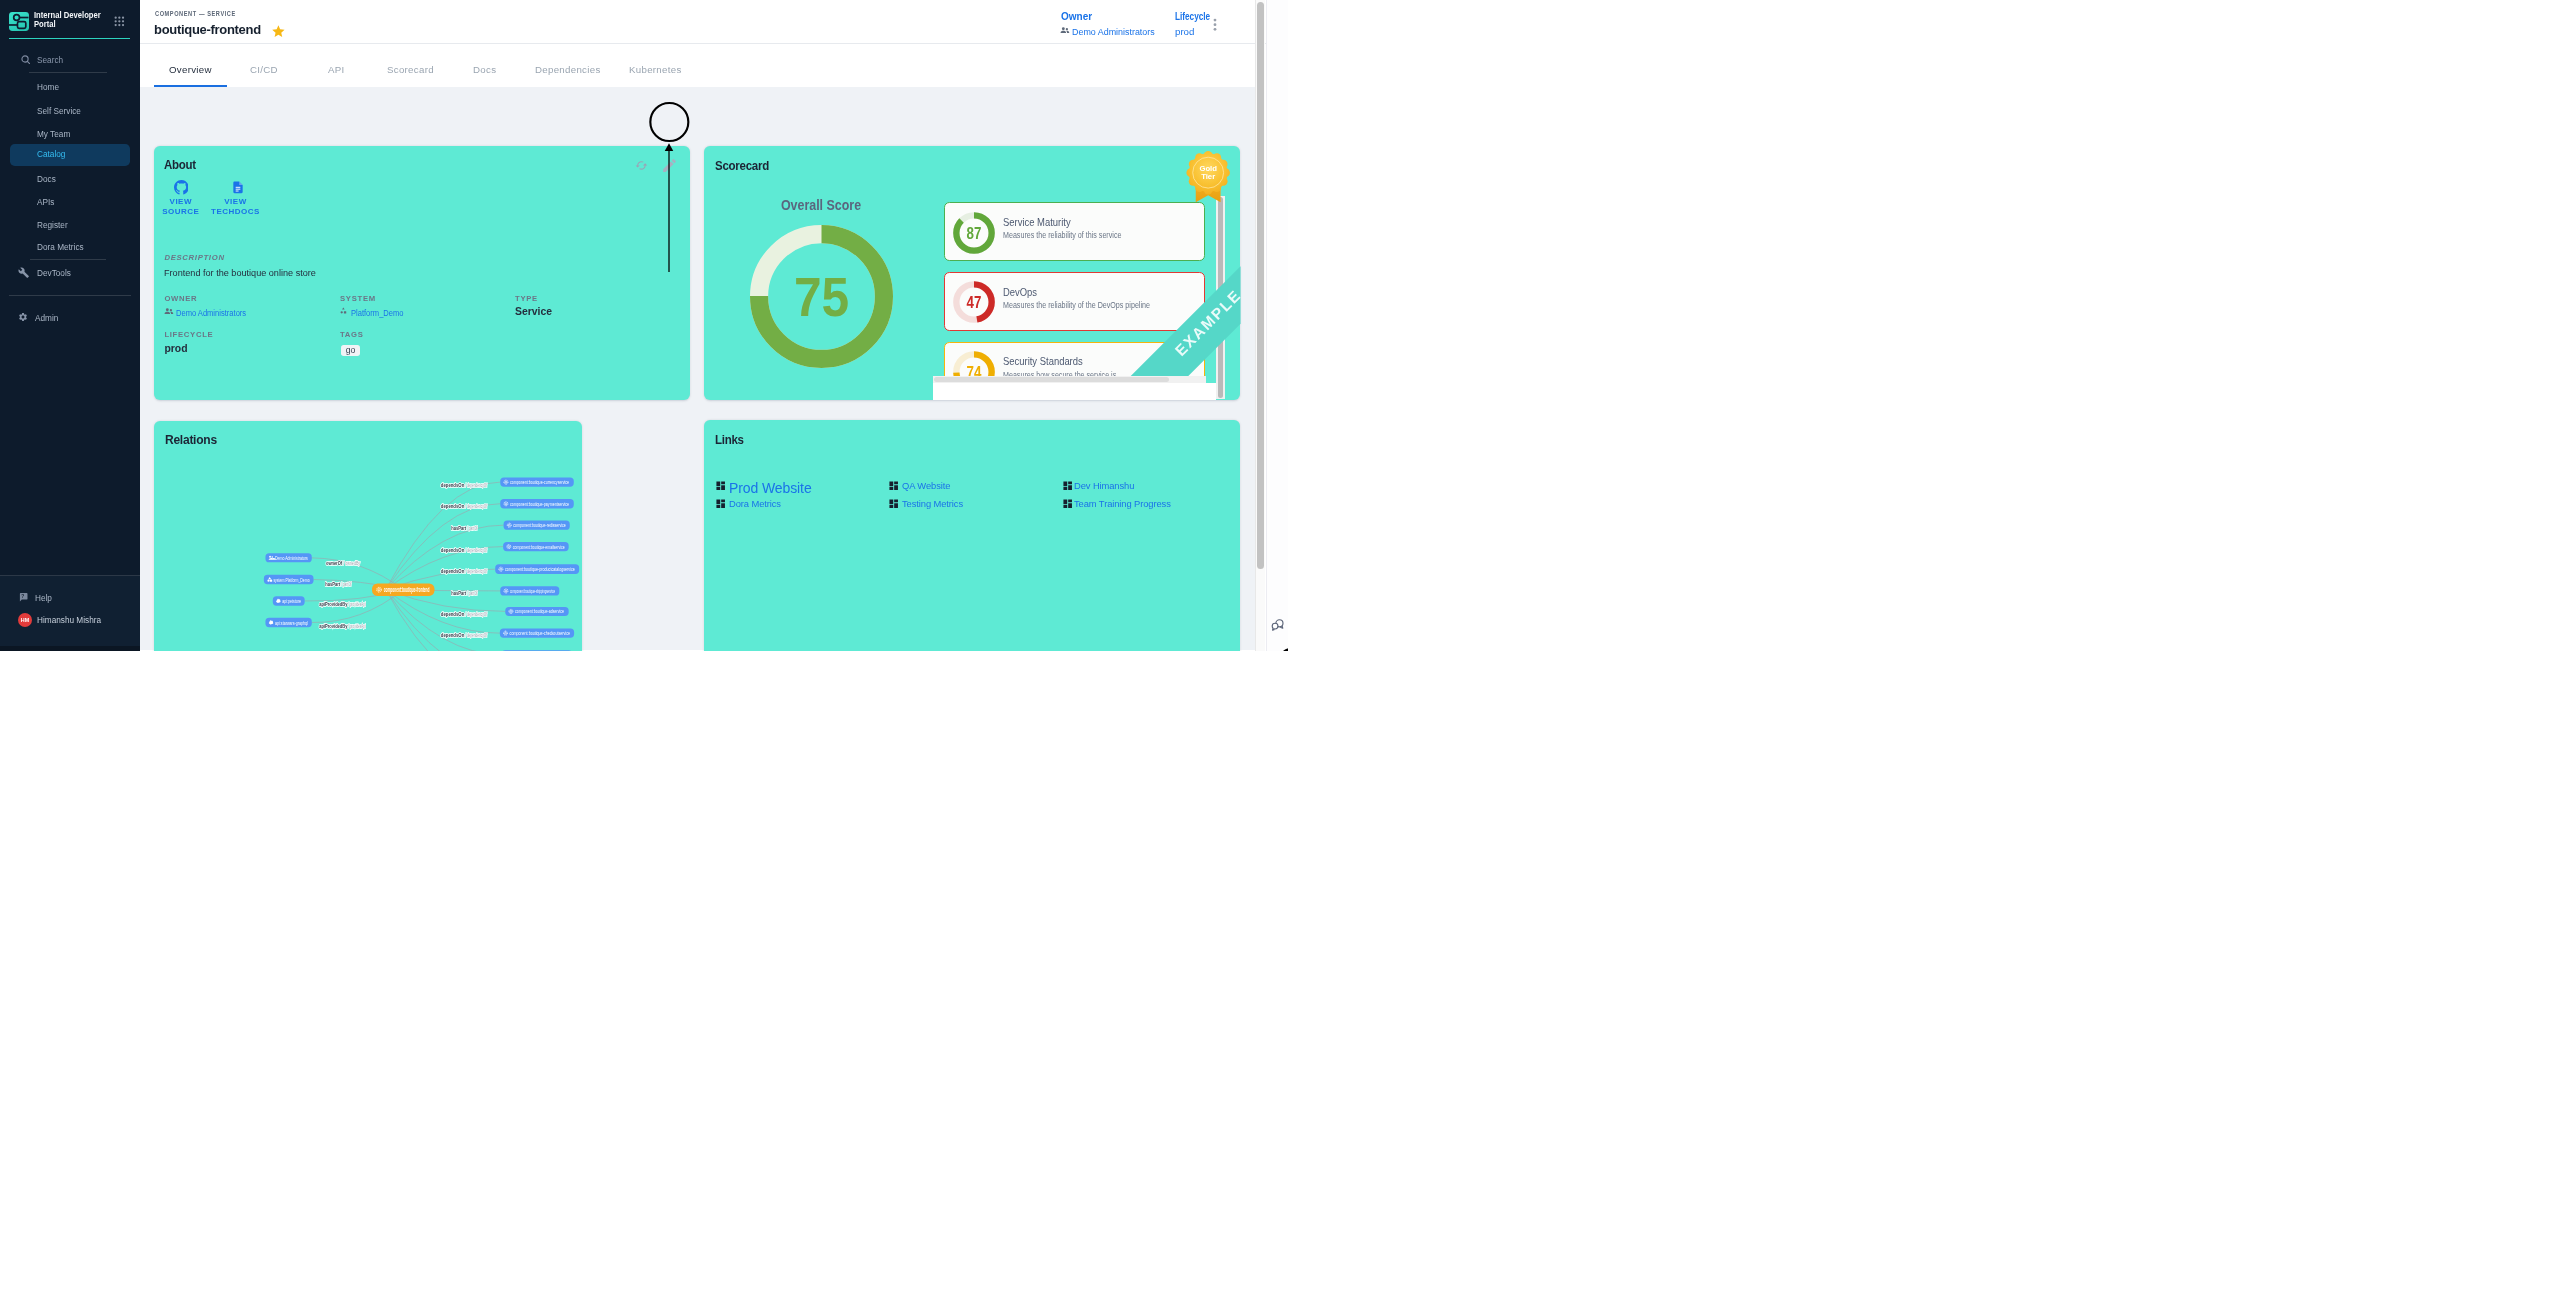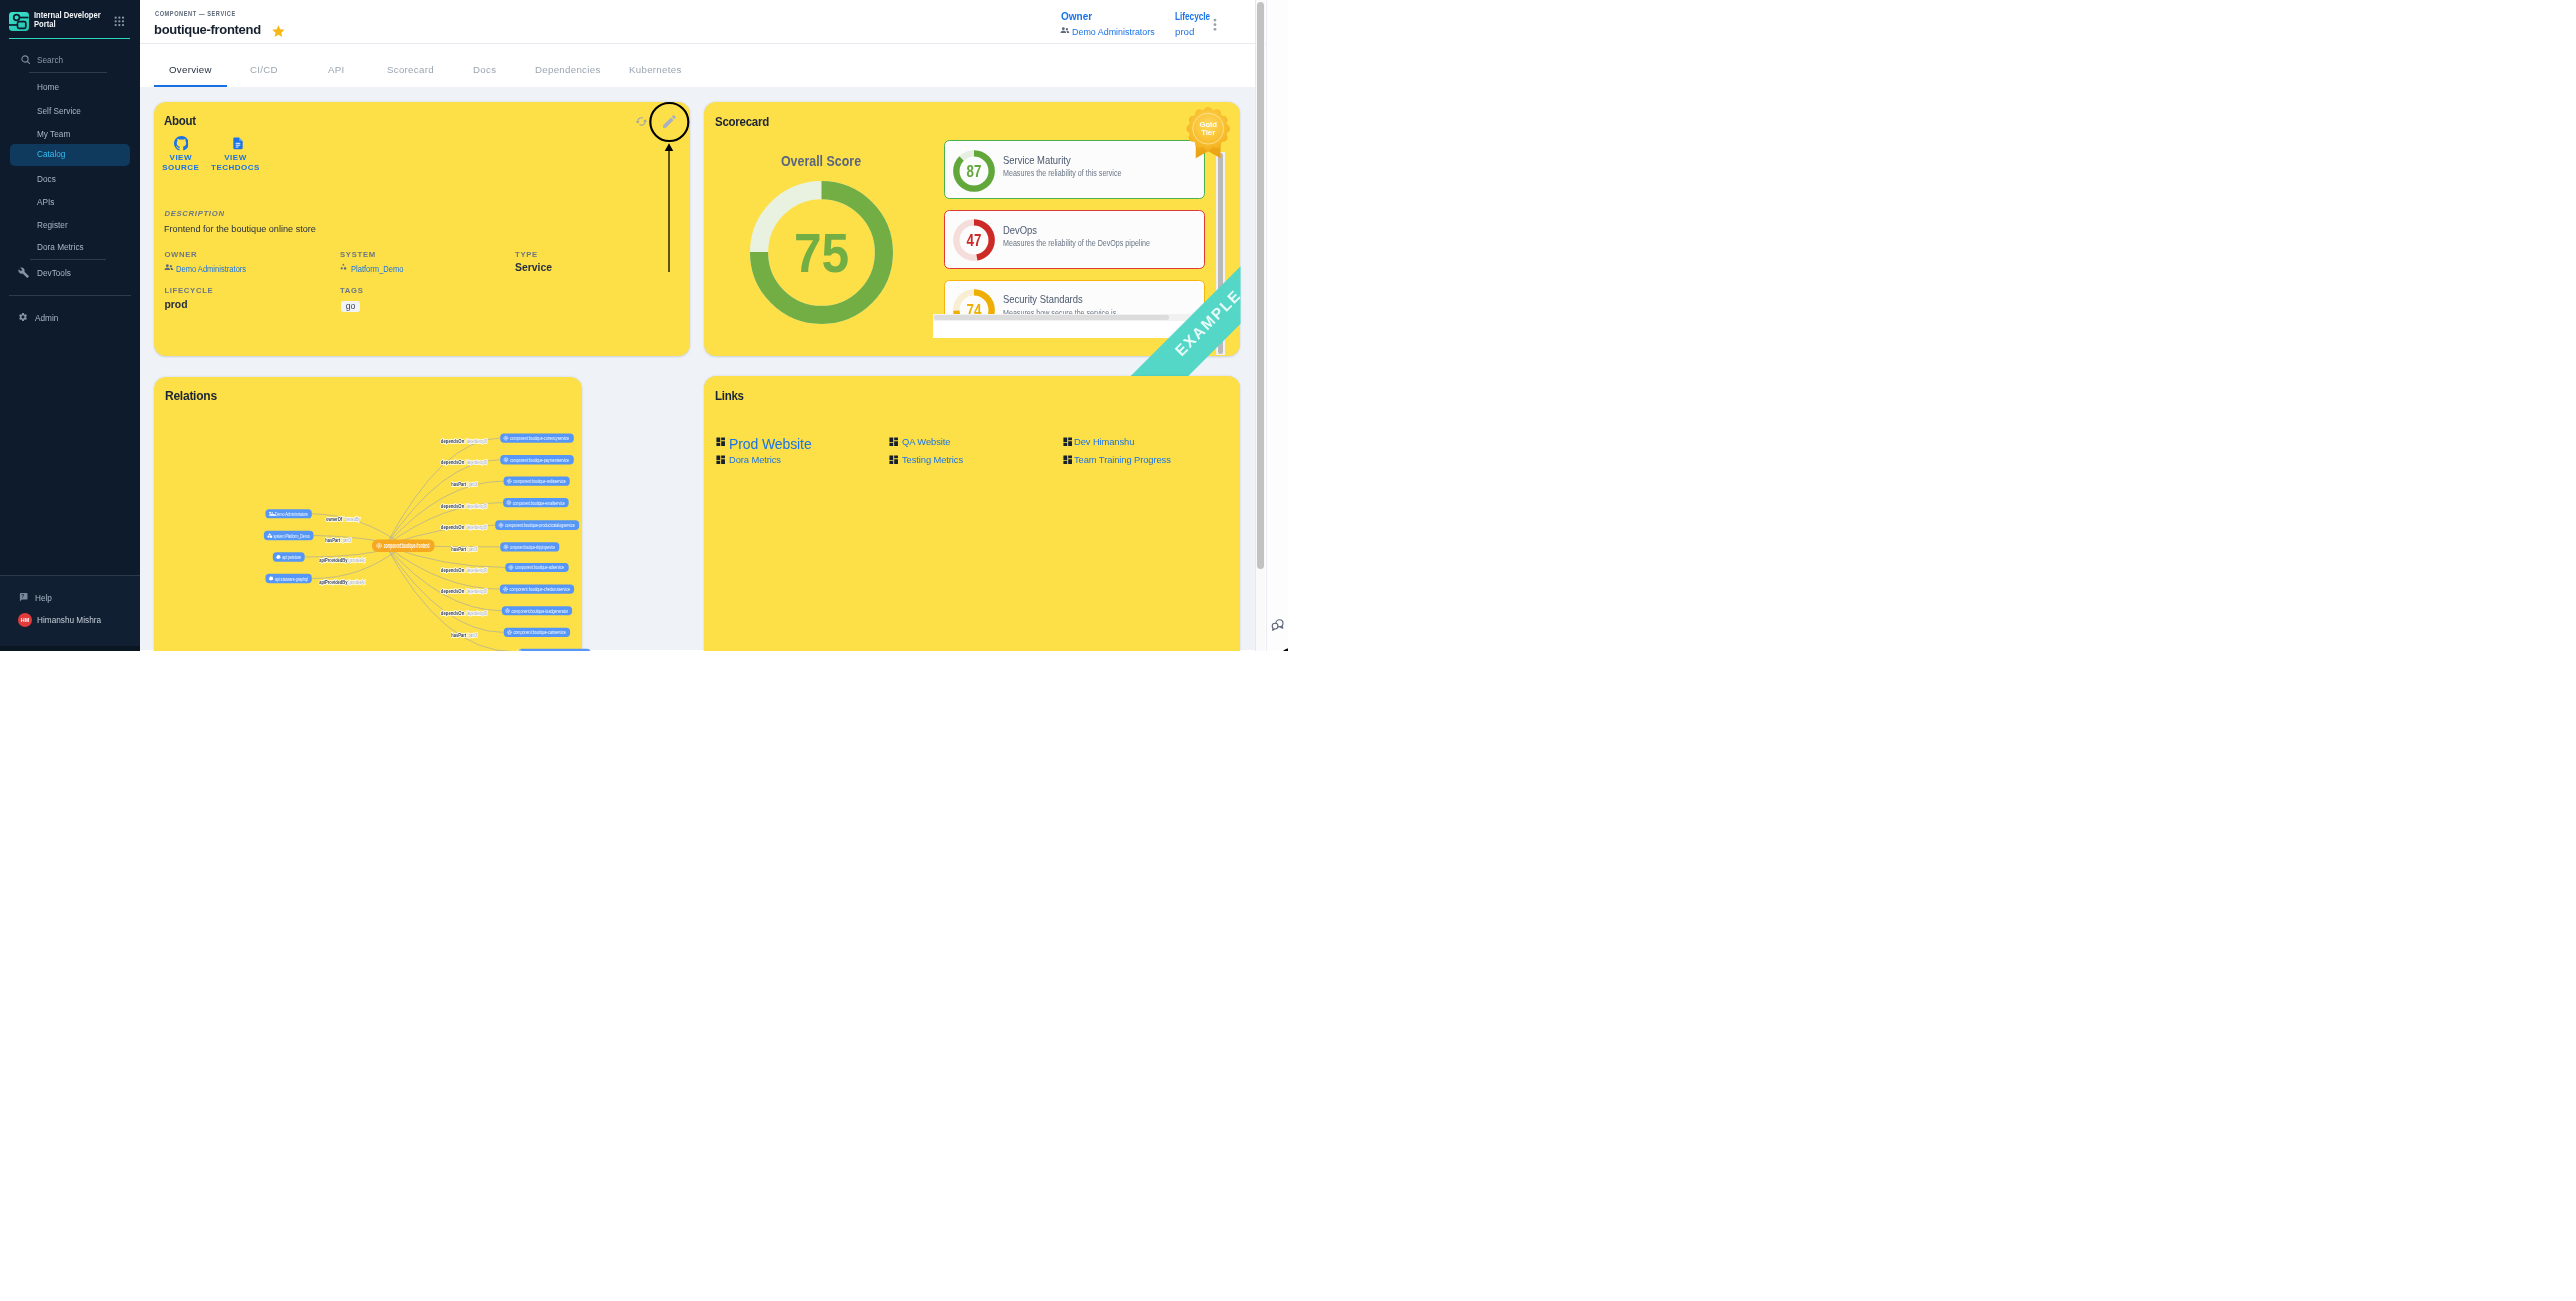--- a/index.html
+++ b/index.html
@@ -29,21 +29,21 @@
 #hdrborder { position:absolute; left:140px; top:43px; width:1148px; height:0.7px; background:#e7eaee; }
 .tab { position:absolute; top:64px; font-size:9.7px; font-weight:normal; color:#9aa5b1; letter-spacing:0.3px; }
 .tabon { color:#252f3e !important; }
 #tabline { position:absolute; left:154px; top:85px; width:73px; height:2px; background:#1a6fe0; }
 #ownerlb { position:absolute; left:1061px; top:10.7px; color:#1a73e8; font-weight:bold; font-size:10px; }
 #ownerval { position:absolute; left:1072px; top:25.5px; color:#1a73e8; font-size:9.7px; transform:scaleX(0.92); transform-origin:0 0; white-space:nowrap; }
 #lifelb { position:absolute; left:1175px; top:10.7px; color:#1a73e8; font-weight:bold; font-size:10px; transform:scaleX(0.82); transform-origin:0 0; }
 #lifeval { position:absolute; left:1175px; top:25.5px; color:#1a73e8; font-size:9.7px; }
 
 #content { position:absolute; left:140px; top:87px; width:1125px; height:563px; background:#eff2f6; }
-.card { position:absolute; background:#fde047; border-radius:12px; box-shadow:0 0.7px 2.7px rgba(20,30,60,0.10), 0 0.7px 1.3px rgba(20,30,60,0.06); }
+.card { position:absolute; background:#5eead4; border-radius:6px; box-shadow:0 0.7px 2.7px rgba(20,30,60,0.10), 0 0.7px 1.3px rgba(20,30,60,0.06);margin-top:44px; }
 #aboutcard { left:154px; top:102px; width:536px; height:254px; }
 #scorecard { left:704px; top:102px; width:536px; height:254px; overflow:hidden; }
 #relcard  { left:154px; top:377px; width:428px; height:376px; }
 #linkcard { left:704px; top:376px; width:536px; height:377px; }
 .cardtitle { position:absolute; font-size:12.8px; font-weight:bold; color:#1c2535; letter-spacing:-0.3px; transform:scaleX(0.9); transform-origin:0 0; }
 .seclabel { position:absolute; font-size:7.7px; font-weight:bold; letter-spacing:0.7px; color:#6b7687; }
 .bluelink { color:#1a73e8; }
 
 #pgsbtrack { position:absolute; left:1255px; top:0; width:10.4px; height:651px; background:#fafafa; border-left:0.7px solid #e8e8e8; }
 #pgsbthumb { position:absolute; left:1257px; top:2px; width:7.4px; height:567px; background:#c2c2c2; border-radius:4px; }
@@ -205,21 +205,21 @@
 </svg>
 <div class="card" id="scorecard">
   <div class="cardtitle" style="left:10.7px;top:12px;">Scorecard</div>
   <div class="abs" style="left:40px;top:51px;width:154px;text-align:center;font-size:14.8px;font-weight:bold;color:#5a667e;transform:scaleX(0.84);transform-origin:50% 0;">Overall Score</div>
   <svg class="abs" style="left:46px;top:79px;" width="143" height="143" viewBox="0 0 213 213">
     <circle cx="106.5" cy="106.5" r="93" fill="none" stroke="#e9f2e0" stroke-width="27"></circle>
     <circle cx="106.5" cy="106.5" r="93" fill="none" stroke="#73ae45" stroke-width="27" stroke-dasharray="438.26 146.08" transform="rotate(-90 106.5 106.5)"></circle>
     <text x="106.5" y="136" text-anchor="middle" font-size="84" font-weight="bold" fill="#73ae45" font-family="Liberation Sans, sans-serif" transform="scale(0.88 1)" transform-origin="106.5 0">75</text>
   </svg>
 
-  <div class="abs" style="left:229px;top:31px;width:283px;height:205px;overflow:hidden;">
+  <div class="abs" style="left:229px;top:49px;width:283px;height:205px;overflow:hidden;">
     <div class="abs" style="left:11.4px;top:7px;width:261px;height:59px;border:0.7px solid #4caf50;border-radius:5.4px;background:#fbfcfb;"></div>
     <svg class="abs" style="left:19.6px;top:16.6px;" width="42" height="42" viewBox="0 0 63 63">
       <circle cx="31.5" cy="31.5" r="26.5" fill="none" stroke="#e6efe2" stroke-width="9.5"></circle>
       <circle cx="31.5" cy="31.5" r="26.5" fill="none" stroke="#61a73a" stroke-width="9.5" stroke-dasharray="144.86 166.5" transform="rotate(-90 31.5 31.5)"></circle>
       <text x="39.4" y="40" text-anchor="middle" font-size="25" font-weight="bold" fill="#61a73a" font-family="Liberation Sans, sans-serif" transform="scale(0.8 1)">87</text>
     </svg>
     <div class="abs" style="left:70px;top:20px;font-size:11.8px;color:#4c5870;transform:scaleX(0.8);transform-origin:0 0;">Service Maturity</div>
     <div class="abs" style="left:70px;top:34px;white-space:nowrap;font-size:9.4px;color:#6a7586;transform:scaleX(0.76);transform-origin:0 0;">Measures the reliability of this service</div>
     <div class="abs" style="left:11.4px;top:77px;width:261px;height:59px;border:0.7px solid #e03a34;border-radius:5.4px;background:#fbfcfb;"></div>
     <svg class="abs" style="left:19.6px;top:86px;" width="42" height="42" viewBox="0 0 63 63">

